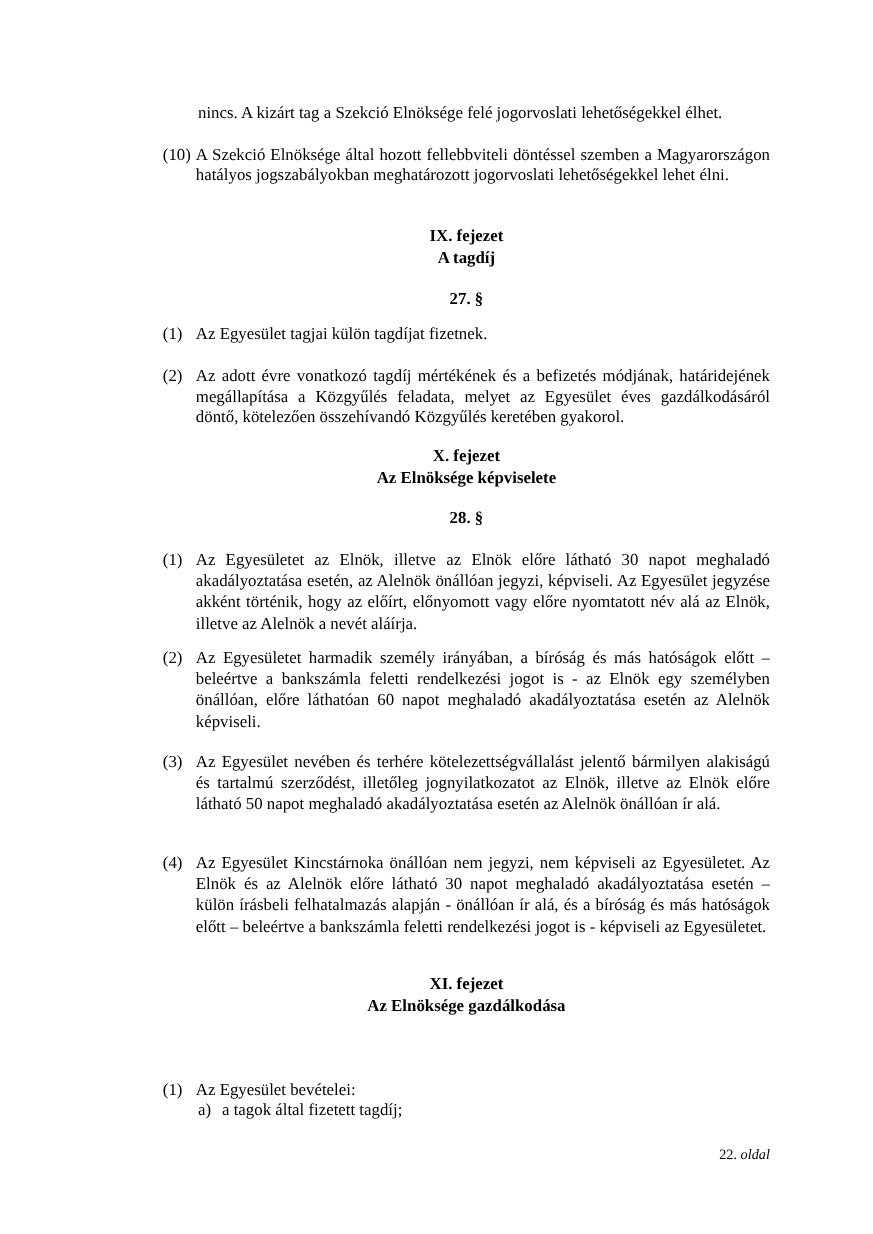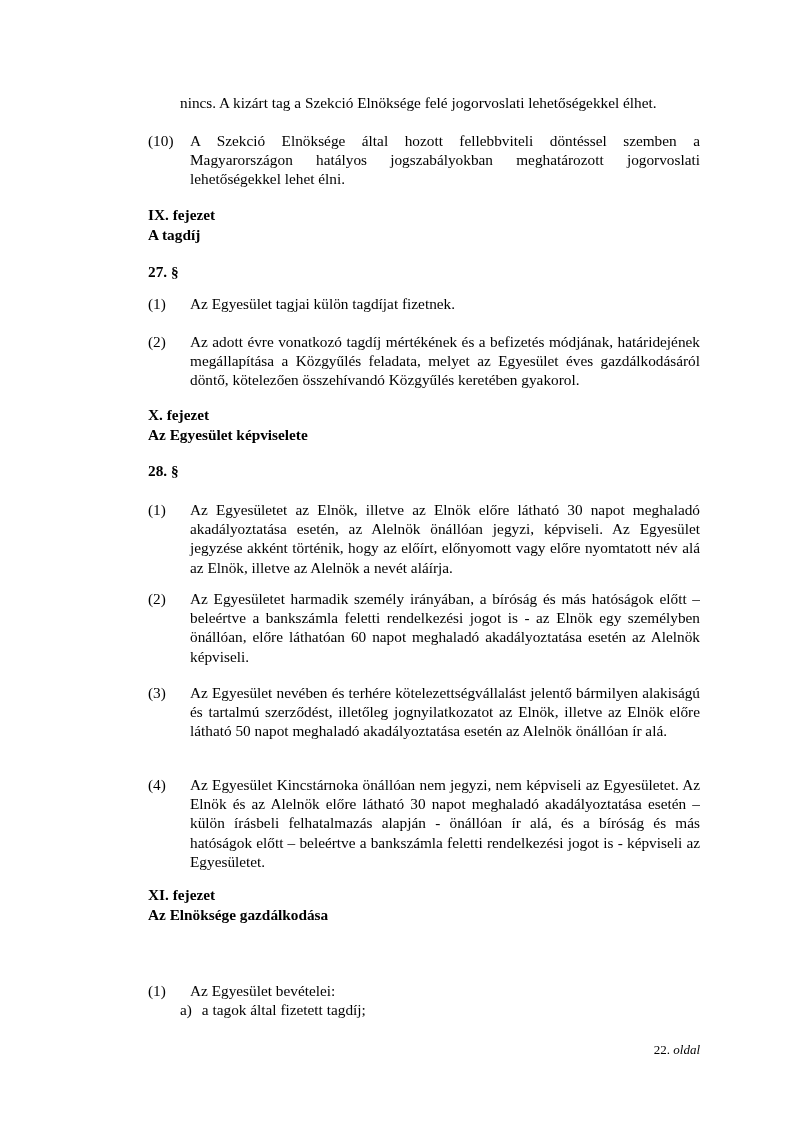--- a/index.html
+++ b/index.html
@@ -2,22 +2,22 @@
 <html><head>
 <meta charset="utf-8">
 <style>
   html, body { margin: 0; padding: 0; background: #ffffff; }
   body { width: 794px; height: 1122px; position: relative; overflow: hidden;
          font-family: "Liberation Serif", "DejaVu Serif", serif; color: #000; }
   .page { position: absolute; left: 0; top: 0; width: 784px; height: 1122px; }
   .line { position: absolute; font-size: 15.3px; line-height: 19px; white-space: nowrap; }
   .para { position: absolute; left: 148px; width: 552px; font-size: 15.3px; line-height: 19.2px; }
   .para .num { position: absolute; left: 0; top: 0; }
-  .para .txt { margin-left: 42px; text-align: justify; text-align-last: left; }
-  .heading { position: absolute; left: 148px; width: 552px; text-align: left; font-weight: bold;
+  .para .txt { margin-left: 30px; text-align: justify; text-align-last: left; }
+  .heading { position: absolute; left: 148px; width: 552px; text-align: center; font-weight: bold;
              font-size: 15.3px; line-height: 19.5px; }
   .sub { margin-left: 32px; }
   .sub .lbl { display: inline-block; width: 18px; }
   .footer { position: absolute; left: 560px; width: 140px; text-align: right; top: 1042px;
             font-size: 13px; line-height: 16px; }
   .footer i { font-style: italic; }
 </style>
 </head>
 <body>
 
@@ -40,21 +40,21 @@
     <span class="num">(1)</span>
     <div class="txt">Az Egyesület tagjai külön tagdíjat fizetnek.</div>
   </div>
   <div class="para" style="top:332px;">
     <span class="num">(2)</span>
     <div class="txt">Az adott évre vonatkozó tagdíj mértékének és a befizetés módjának, határidejének megállapítása a Közgyűlés feladata, melyet az Egyesület éves gazdálkodásáról döntő, kötelezően összehívandó Közgyűlés keretében gyakorol.</div>
   </div>
 
   <div class="heading" style="top:405px;">
     <div>X. fejezet</div>
-    <div>Az Egyesület képviselete</div>
+    <div>Az Elnöksége képviselete</div>
   </div>
   <div class="heading" style="top:461px;">28. §</div>
 
   <div class="para" style="top:500px;">
     <span class="num">(1)</span>
     <div class="txt">Az Egyesületet az Elnök, illetve az Elnök előre látható 30 napot meghaladó akadályoztatása esetén, az Alelnök önállóan jegyzi, képviseli. Az Egyesület jegyzése akként történik, hogy az előírt, előnyomott vagy előre nyomtatott név alá az Elnök, illetve az Alelnök a nevét aláírja.</div>
   </div>
   <div class="para" style="top:589px;">
     <span class="num">(2)</span>
     <div class="txt">Az Egyesületet harmadik személy irányában, a bíróság és más hatóságok előtt – beleértve a bankszámla feletti rendelkezési jogot is - az Elnök egy személyben önállóan, előre láthatóan 60 napot meghaladó akadályoztatása esetén az Alelnök képviseli.</div>

